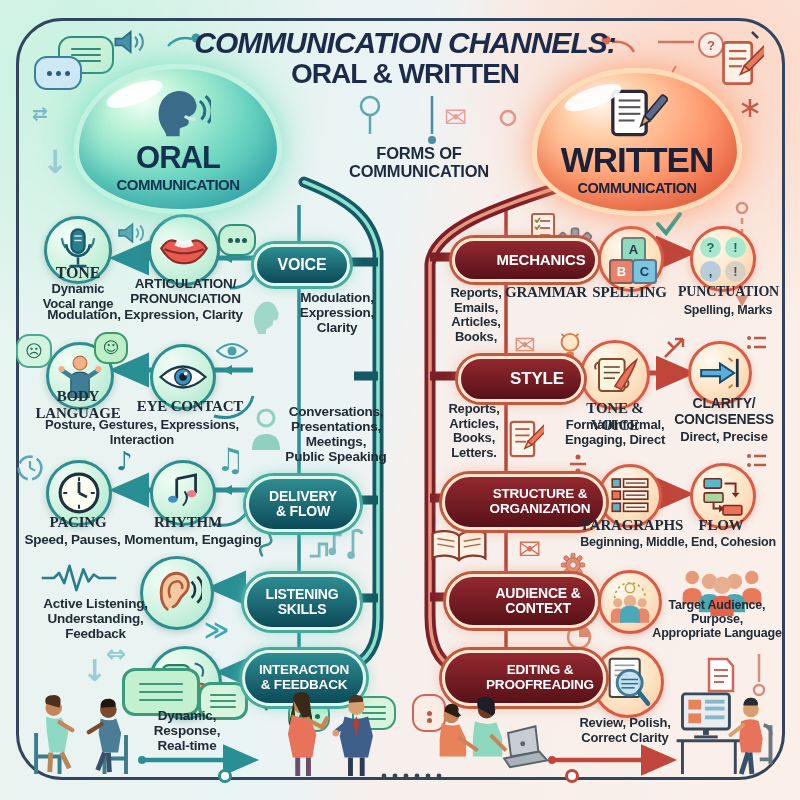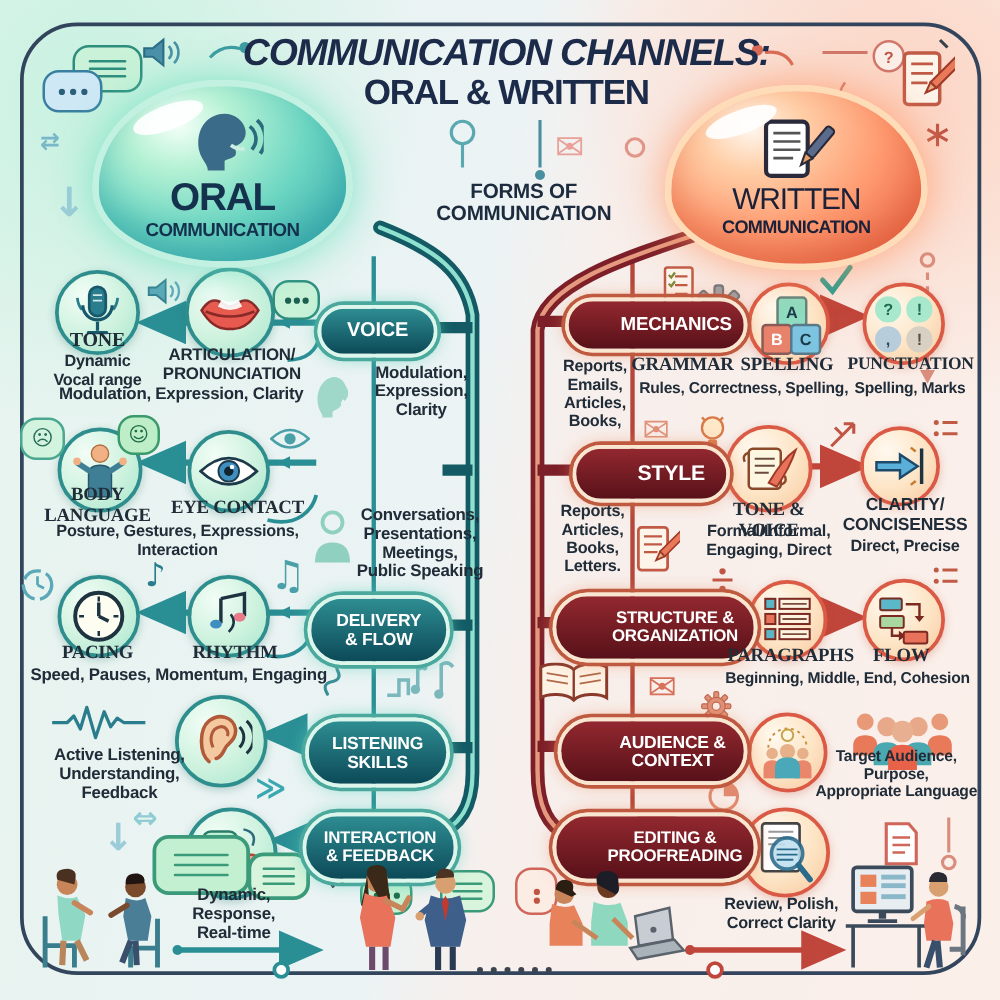--- a/index.html
+++ b/index.html
@@ -145,21 +145,21 @@
           <line x1="13" y1="15" x2="39" y2="15"></line>
           <line x1="13" y1="23" x2="39" y2="23"></line>
           <line x1="13" y1="31" x2="39" y2="31"></line>
           <line x1="13" y1="39" x2="32" y2="39"></line>
         </g>
       <g transform="rotate(40 52 30)">
           <rect x="48" y="4" width="9" height="34" rx="3" fill="#5a6b8c" stroke="#2a2a3a" stroke-width="2"></rect>
           <polygon points="48,38 57,38 52.5,50" fill="#e8a066" stroke="#2a2a3a" stroke-width="2"></polygon>
         </g>
     </svg>
-    <div style="font-size:24px;font-weight:normal;color:#1b2138;letter-spacing:-1px;margin-top:2px;">WRITTEN</div>
+    <div style="font-size:35px;font-weight:bold;color:#1b2138;letter-spacing:-1px;margin-top:2px;">WRITTEN</div>
     <div style="font-size:14.5px;font-weight:bold;color:#1b2138;letter-spacing:-0.5px;">COMMUNICATION</div>
   </div>
 
   <div class="t" style="left:330px;top:144px;width:178px;font-size:16.5px;color:#1d2b3e;">FORMS OF
 COMMUNICATION</div>
 
   <div class="pill teal" style="left:254px;top:244px;width:90px;height:36px;font-size:16px;">VOICE</div>
   <div class="pill teal" style="left:246px;top:476px;width:108px;height:50px;font-size:14px;">DELIVERY
 &amp; FLOW</div>
   <div class="pill teal" style="left:244px;top:574px;width:110px;height:50px;font-size:14px;">LISTENING
@@ -383,21 +383,20 @@
     </svg>
   </div>
 
   <div class="t desc" style="left:440px;top:286px;width:72px;">Reports,
 Emails,
 Articles,
 Books,</div>
   <div class="t lbl" style="left:505px;top:284px;width:80px;">GRAMMAR</div>
   <div class="t lbl" style="left:592px;top:284px;width:75px;">SPELLING</div>
   <div class="t lbl" style="left:678px;top:284px;width:100px;font-size:14px;">PUNCTUATION</div>
-  <div class="t desc" style="left:502px;top:303px;width:186px;font-size:12.5px;">Rules, Correctness, Spelling,</div>
   <div class="t desc" style="left:678px;top:303px;width:100px;font-size:12.5px;">Spelling, Marks</div>
   <div class="t desc" style="left:438px;top:402px;width:72px;">Reports,
 Articles,
 Books,
 Letters.</div>
   <div class="t lbl" style="left:565px;top:400px;width:100px;">TONE &amp; VOICE</div>
   <div class="t desc" style="left:562px;top:418px;width:106px;">Formal/Informal,
 Engaging, Direct</div>
   <div class="t" style="left:668px;top:396px;width:112px;font-size:14px;">CLARITY/
 CONCISENESS</div>

